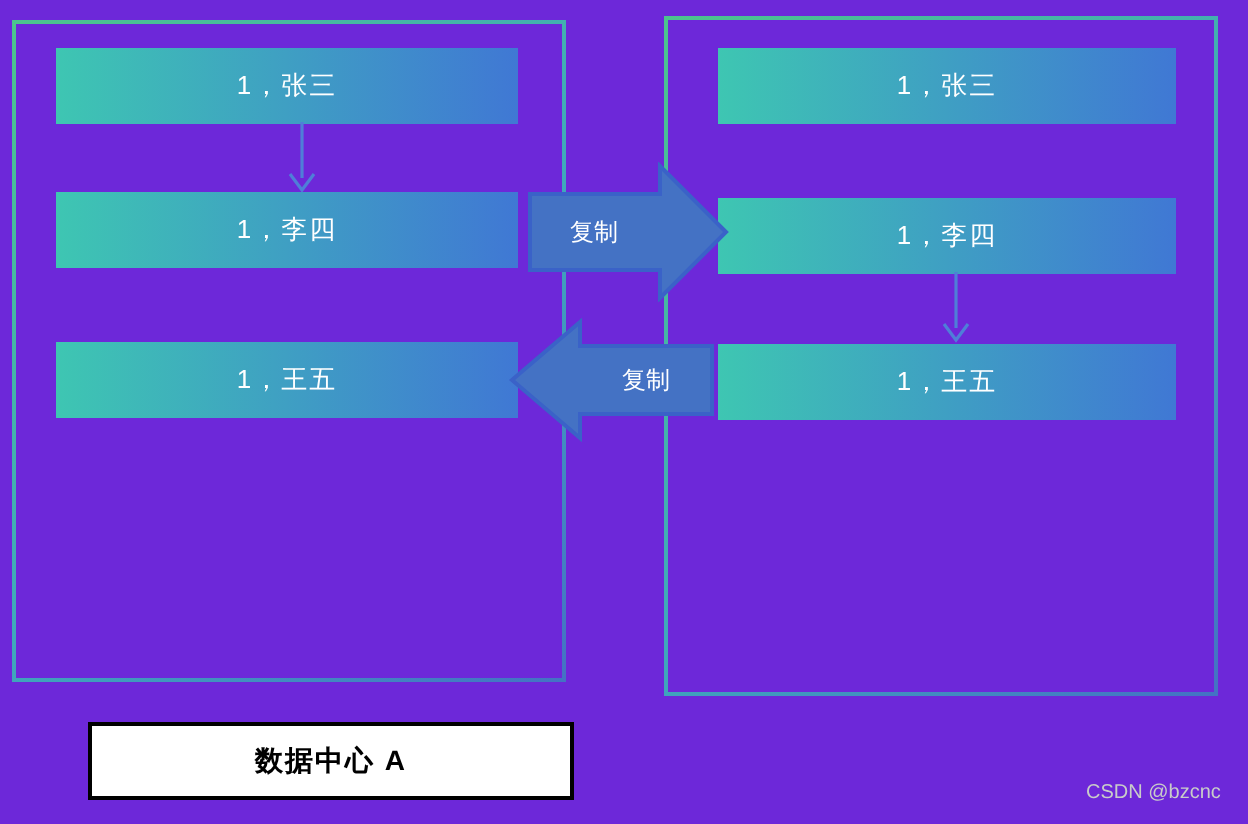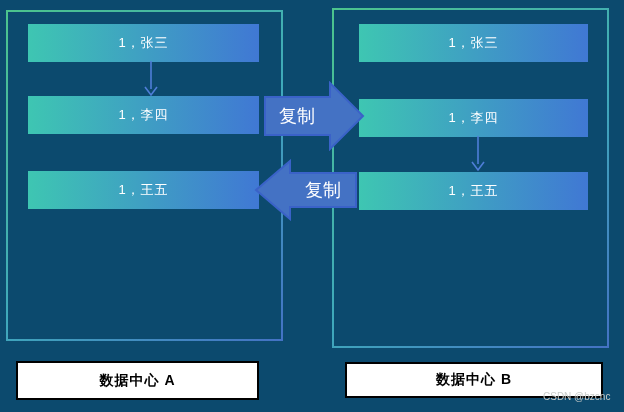--- a/index.html
+++ b/index.html
@@ -5,21 +5,21 @@
   html, body {
     margin: 0;
     padding: 0;
     background: #ffffff;
     font-family: "Liberation Sans", "DejaVu Sans", sans-serif;
   }
   #stage {
     position: relative;
     width: 624px;
     height: 412px;
-    background: #0c4a6e;
+    background: #6d28d9;
     overflow: hidden;
   }
   .dc-box {
     position: absolute;
     box-sizing: border-box;
     border: 2px solid;
     border-image: linear-gradient(140deg, var(--box-border-start), #3fa9bb 55%, var(--box-border-end)) 1;
     background: transparent;
     z-index: 1;
   }
@@ -40,21 +40,21 @@
     z-index: 3;
   }
   .copy-arrow {
     position: absolute;
     z-index: 5;
   }
   .arrow-label {
     position: absolute;
     z-index: 6;
     color: #ffffff;
-    font-size: 18px;
+    font-size: 12px;
     display: flex;
     align-items: center;
     justify-content: center;
   }
   .dc-label {
     position: absolute;
     box-sizing: border-box;
     border: 2px solid #000000;
     background: #ffffff;
     color: #000000;
@@ -106,18 +106,17 @@
   <svg class="copy-arrow" style="left:263px; top:81px;" width="102" height="70" viewBox="0 0 102 70">
     <polygon points="2,16 67,16 67,2 100,35 67,68 67,54 2,54" style="fill:var(--arrow-fill); stroke:var(--arrow-stroke);" stroke-width="2"></polygon>
   </svg>
   <div class="arrow-label" style="left:265px; top:97px; width:64px; height:38px;">复制</div>
 
   <svg class="copy-arrow" style="left:254px; top:159px;" width="104" height="62" viewBox="0 0 104 62">
     <polygon points="102,14 36,14 36,2 2,31 36,60 36,48 102,48" style="fill:var(--arrow-fill); stroke:var(--arrow-stroke);" stroke-width="2"></polygon>
   </svg>
   <div class="arrow-label" style="left:292px; top:173px; width:62px; height:34px;">复制</div>
 
-  <div class="dc-label" style="left:16px; top:361px; width:243px; height:39px;">数据中心 A</div>
-  <div class="dc-label" style="left:345px; top:362px; width:258px; height:36px;">数据中心 B</div>
+  <div class="dc-label" style="left:44px; top:361px; width:243px; height:39px;">数据中心 A</div>
 
   <div class="watermark">CSDN @bzcnc</div>
 
 </div>
 
 </body></html>

